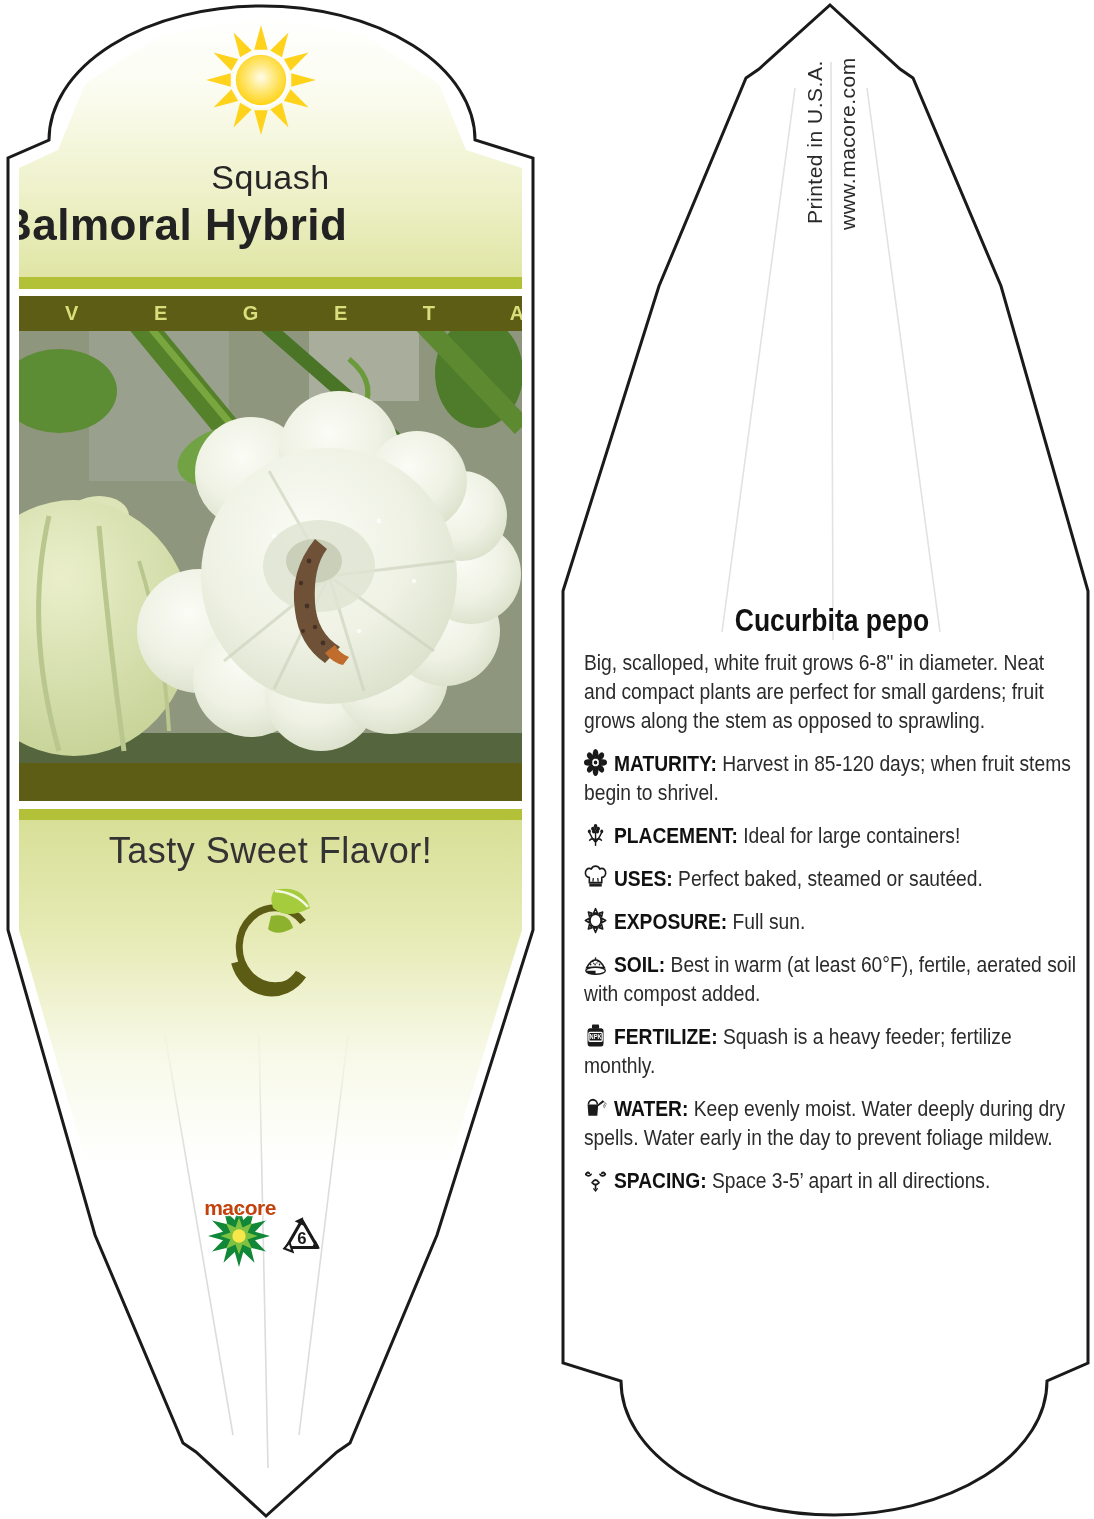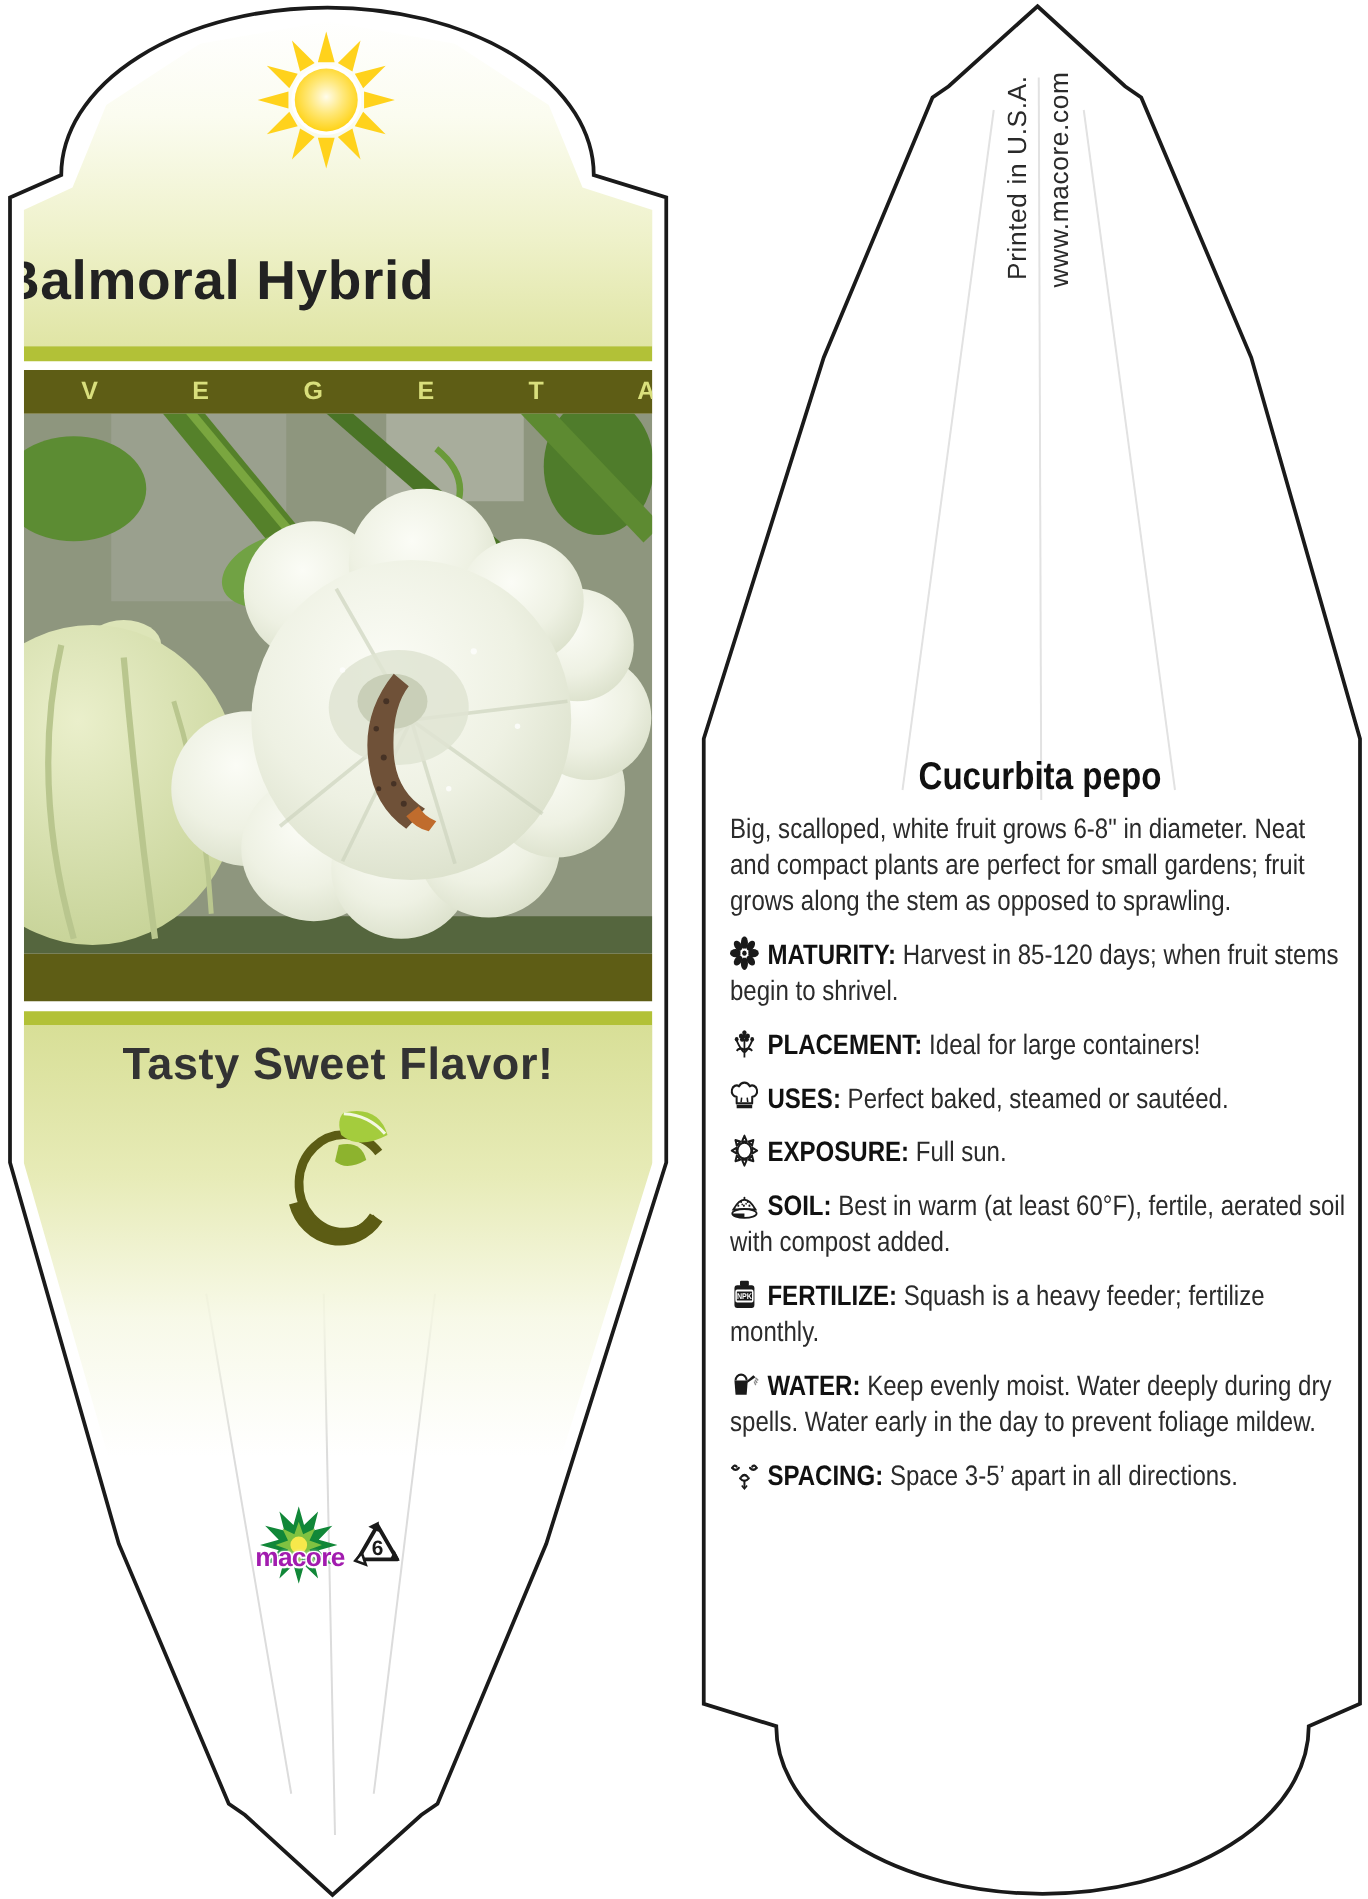--- a/index.html
+++ b/index.html
@@ -22,25 +22,25 @@
     color:#222222;letter-spacing:.5px;}
   .stripe1{left:19px;top:277px;width:503px;height:12px;background:#b2c137;}
   .vegband{left:19px;top:296px;width:503px;height:35px;background:#5e5d15;
     color:#d9df7c;font-size:20px;font-weight:700;line-height:35px;
     letter-spacing:35px;padding-left:46px;box-sizing:border-box;white-space:nowrap;}
   .photo{left:19px;top:331px;}
   .oliveband2{left:19px;top:763px;width:503px;height:38px;background:#5e5d15;}
   .stripe2{left:19px;top:809px;width:503px;height:11px;background:#b2c137;}
   .grad2{left:0;top:820px;width:541px;height:345px;
     background:linear-gradient(180deg,#d8df97 0%,#e7ebb7 35%,rgba(246,248,228,.85) 68%,rgba(255,255,255,0) 100%);}
-  .tagline{left:0;top:830px;width:541px;text-align:center;font-size:36px;font-weight:700;
+  .tagline{left:0;top:830px;width:541px;text-align:center;font-size:36px;font-weight:400;
     color:#333333;letter-spacing:.5px;}
   .swirl{left:215px;top:882px;}
-  .brandwrap{left:196px;top:1235px;width:88px;text-align:center;font-size:21px;font-weight:700;
-    color:#a21caf;letter-spacing:-.5px;
+  .brandwrap{left:196px;top:1196px;width:88px;text-align:center;font-size:21px;font-weight:700;
+    color:#c2410c;letter-spacing:-.5px;
     text-shadow:0 0 3px #fff,0 0 3px #fff,1px 1px 0 #fff,-1px -1px 0 #fff,1px -1px 0 #fff,-1px 1px 0 #fff;}
   .star{left:208px;top:1205px;}
   .recycle{left:279px;top:1213px;}
 
   
   .vtext{position:absolute;font-size:21px;color:#2a2a2a;white-space:nowrap;
     transform:rotate(-90deg);transform-origin:0 0;letter-spacing:.5px;}
   .back-col{position:absolute;left:584px;top:604px;width:580px;
     transform:scaleX(.855);transform-origin:left top;
     font-size:22.5px;line-height:29px;color:#2b2b2b;}
@@ -97,20 +97,21 @@
         <polygon points="50,1 44,23 56,23" transform="rotate(210 50 50)"></polygon>
         <polygon points="50,1 44,23 56,23" transform="rotate(240 50 50)"></polygon>
         <polygon points="50,1 44,23 56,23" transform="rotate(270 50 50)"></polygon>
         <polygon points="50,1 44,23 56,23" transform="rotate(300 50 50)"></polygon>
         <polygon points="50,1 44,23 56,23" transform="rotate(330 50 50)"></polygon>
       </g>
       <circle cx="50" cy="50" r="25" fill="#ffffff"></circle>
       <circle cx="50" cy="50" r="22.5" fill="url(#sungrad)"></circle>
     </svg>
 
+    <div class="abs title1">Squash</div>
     <div class="abs title2">Balmoral Hybrid</div>
 
     <div class="abs stripe1"></div>
     <div class="abs vegband">V E G E T A B L E</div>
 
     <svg class="abs photo" width="503" height="432" viewBox="0 0 503 432">
       <defs>
         <radialGradient id="wg" cx="42%" cy="35%" r="75%">
           <stop offset="0%" stop-color="#fbfcf6"></stop>
             <stop offset="55%" stop-color="#eef1e3"></stop>

